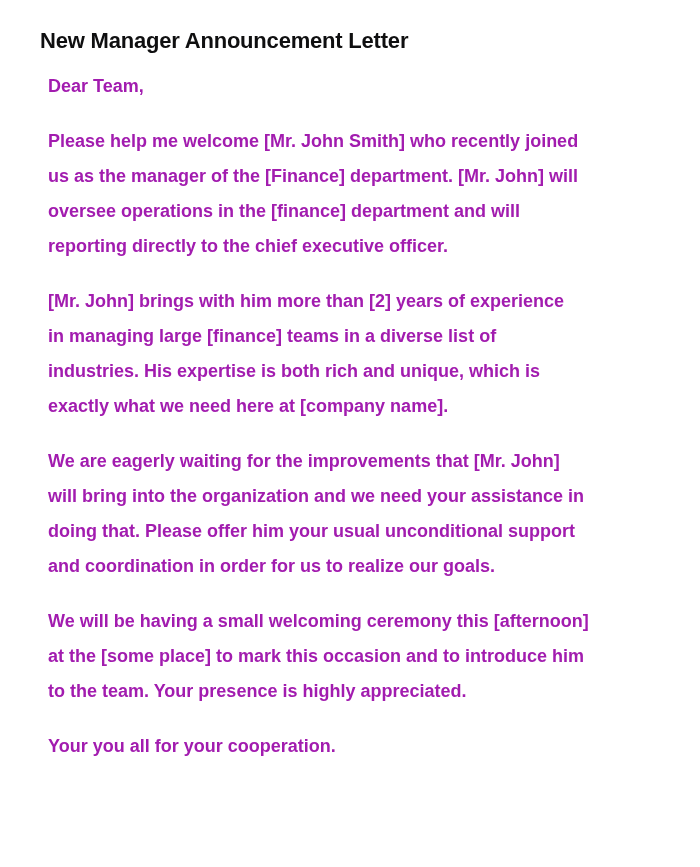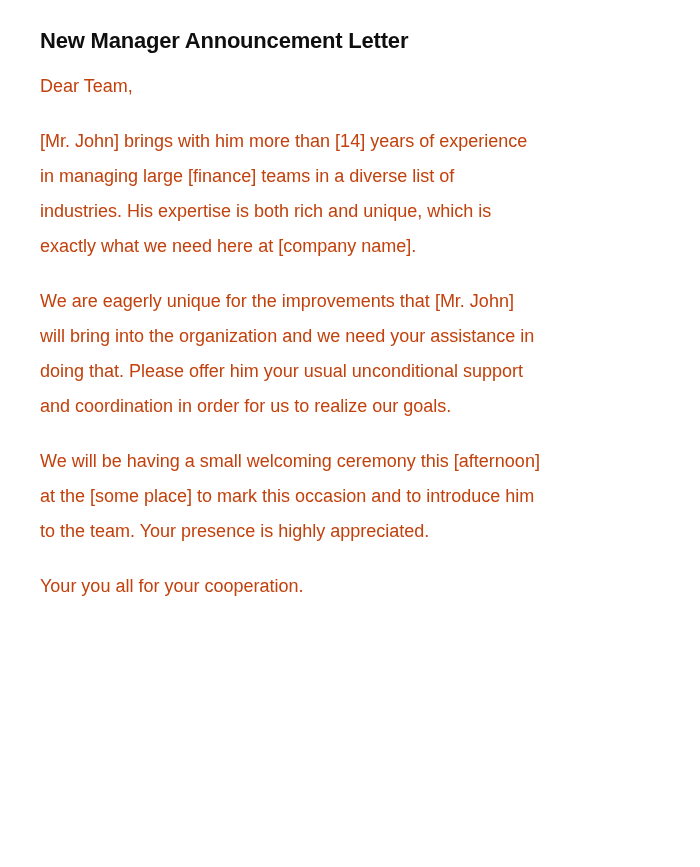--- a/index.html
+++ b/index.html
@@ -25,44 +25,48 @@
     font-size: 22px;
     line-height: 29px;
     font-weight: 700;
     letter-spacing: -0.2px;
     color: #0f0f10;
   }
   .salutation,
   .paragraph,
   .closing,
   .signoff {
-    margin: 0 0 20px 0;
+    margin: 0 0 20px 8px;
     font-size: 18px;
     line-height: 35px;
-    font-weight: 400;
-    color: #c2410c;
+    font-weight: 700;
+    color: #a21caf;
     white-space: pre-line;
     max-width: 620px;
   }
 </style>
 </head>
 <body>
 
 <div class="page">
   <h1 class="doc-title">New Manager Announcement Letter</h1>
 
   <p class="salutation">Dear Team,</p>
 
+  <p class="paragraph">Please help me welcome [Mr. John Smith] who recently joined
+us as the manager of the [Finance] department. [Mr. John] will
+oversee operations in the [finance] department and will
+reporting directly to the chief executive officer.</p>
 
-  <p class="paragraph">[Mr. John] brings with him more than [14] years of experience
+  <p class="paragraph">[Mr. John] brings with him more than [2] years of experience
 in managing large [finance] teams in a diverse list of
 industries. His expertise is both rich and unique, which is
 exactly what we need here at [company name].</p>
 
-  <p class="paragraph">We are eagerly unique for the improvements that [Mr. John]
+  <p class="paragraph">We are eagerly waiting for the improvements that [Mr. John]
 will bring into the organization and we need your assistance in
 doing that. Please offer him your usual unconditional support
 and coordination in order for us to realize our goals.</p>
 
   <p class="paragraph">We will be having a small welcoming ceremony this [afternoon]
 at the [some place] to mark this occasion and to introduce him
 to the team. Your presence is highly appreciated.</p>
 
   <p class="closing">Your you all for your cooperation.</p>
 

